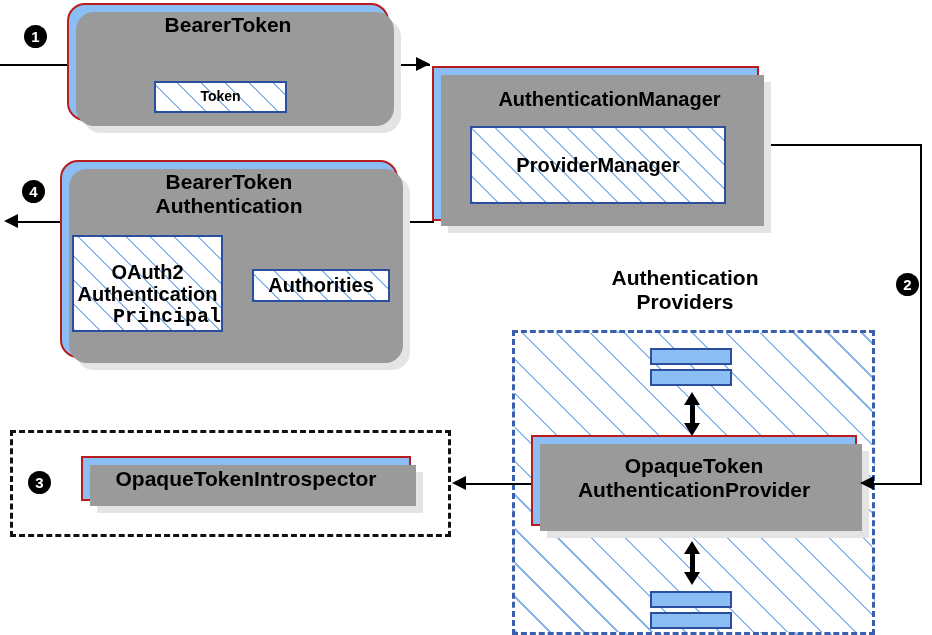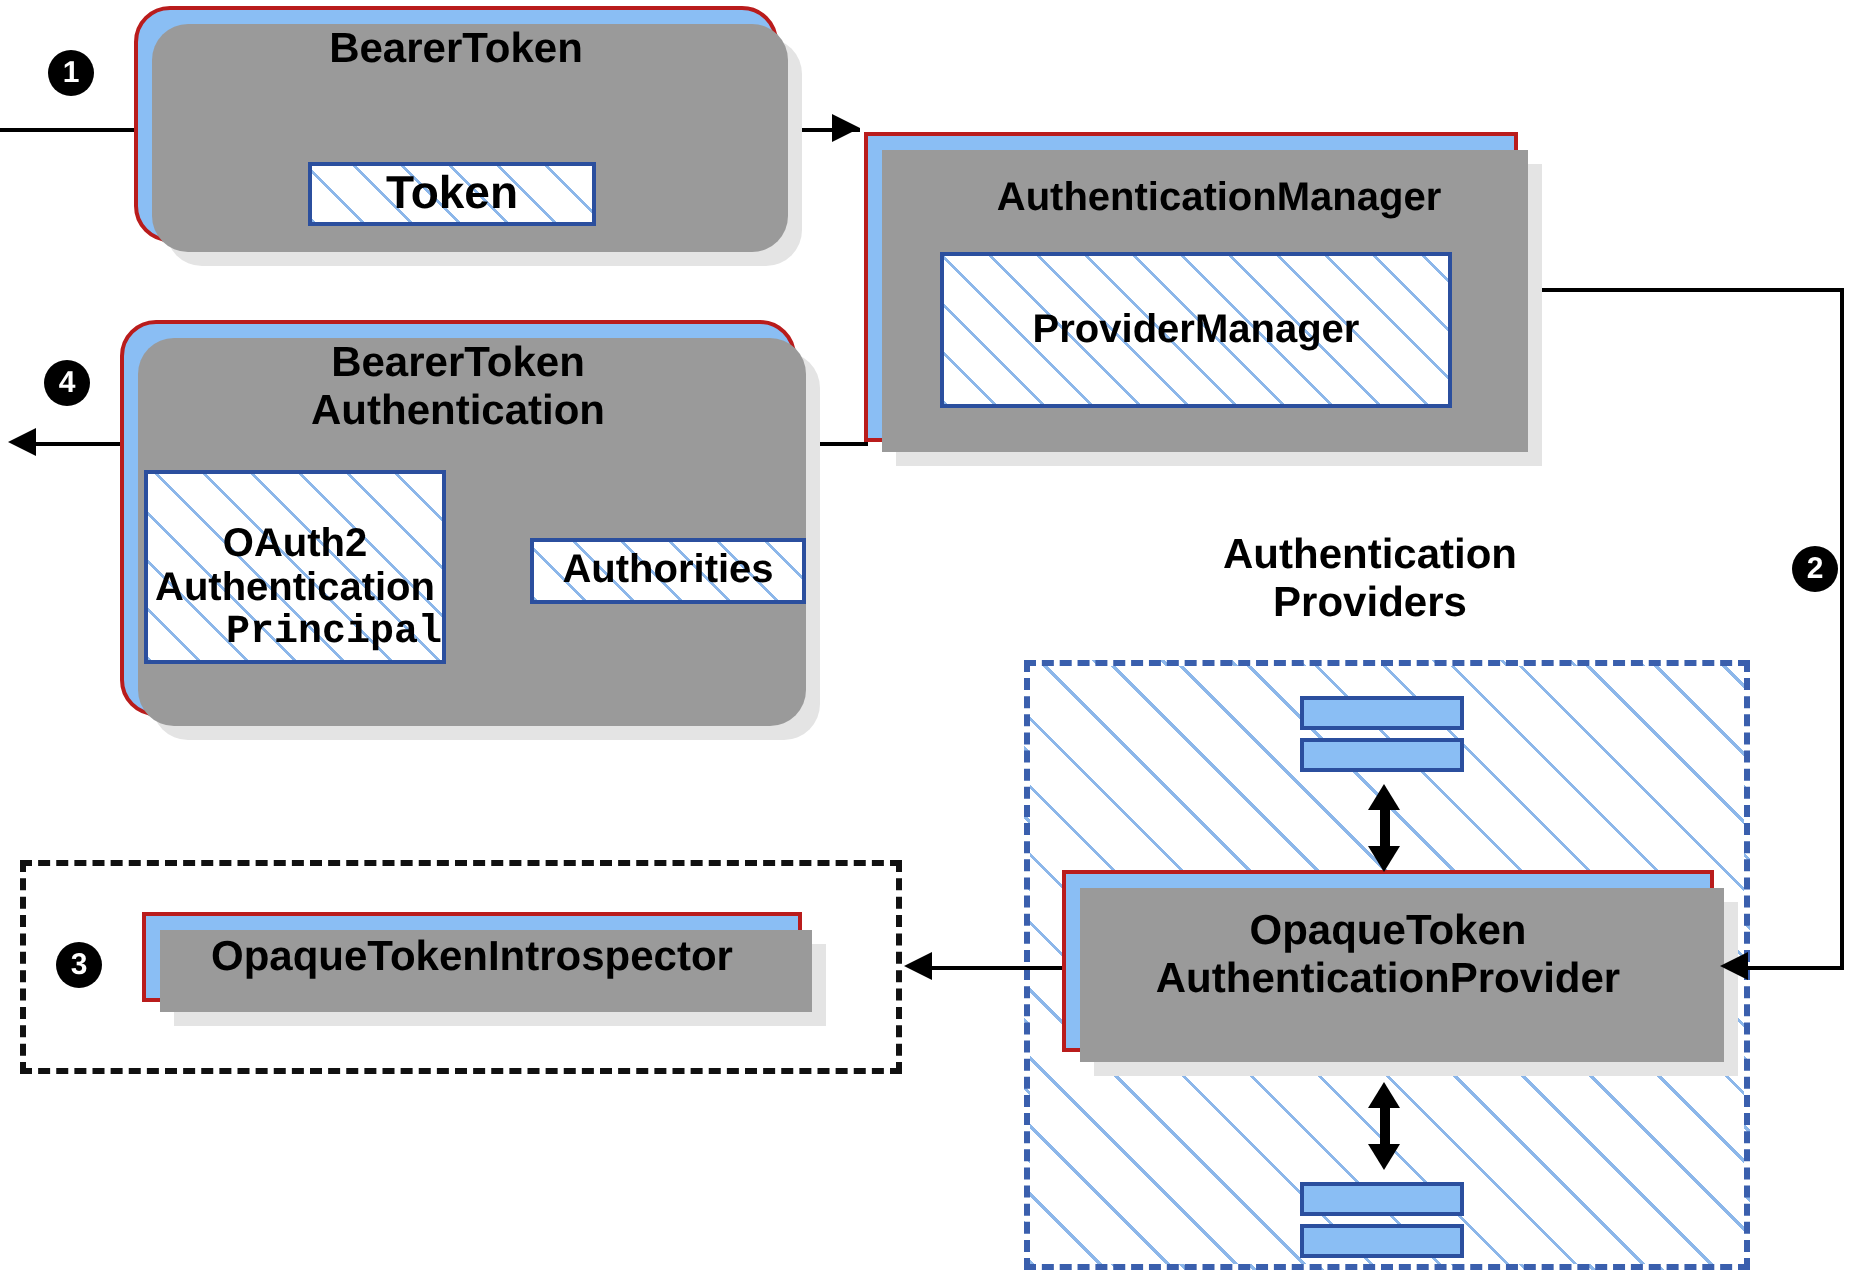--- a/index.html
+++ b/index.html
@@ -190,21 +190,21 @@
 
   <div class="bullet" style="left:24px; top:25px;">1</div>
   <div class="bullet" style="left:896px; top:273px;">2</div>
   <div class="bullet" style="left:28px; top:471px;">3</div>
   <div class="bullet" style="left:22px; top:180px;">4</div>
 
   <div class="box blue rounded shadow" style="left:67px; top:3px; width:322px; height:118px; display:block;">
     <div style="position:absolute; left:0; right:0; top:8px; font-size:21px; text-align:center;">
       <div>BearerToken</div>
     </div>
-    <div class="box hatch" style="left:85px; top:76px; width:144px; height:32px; font-size:23px;">
+    <div class="box hatch" style="left:85px; top:76px; width:133px; height:32px; font-size:14px;">
       <span>Token</span>
     </div>
   </div>
 
   <div class="box blue shadow" style="left:432px; top:66px; width:327px; height:155px; display:block;">
     <div style="position:absolute; left:0; right:0; top:20px; font-size:20px; font-weight:bold; text-align:center;padding-left:28px;">AuthenticationManager</div>
     <div class="box hatch" style="left:36px; top:58px; width:256px; height:78px; font-size:20px;">
       <span>ProviderManager</span>
     </div>
   </div>
@@ -212,21 +212,21 @@
   <div class="box blue rounded shadow" style="left:60px; top:160px; width:338px; height:198px; display:block;">
     <div style="position:absolute; left:0; right:0; top:8px; font-size:21px; text-align:center;">
       <div>BearerToken</div>
       <div>Authentication</div>
     </div>
     <div class="box hatch" style="left:10px; top:73px; width:151px; height:97px; font-size:20px; display:block; padding-top:24px;">
       <div style="text-align:center;">OAuth2</div>
       <div style="text-align:center;">Authentication</div>
       <div style="text-align:right;font-family:Liberation Mono, monospace;">Principal</div>
     </div>
-    <div class="box hatch" style="left:203px; top:107px; width:138px; height:33px; font-size:20px;">
+    <div class="box hatch" style="left:190px; top:107px; width:138px; height:33px; font-size:20px;">
       <span>Authorities</span>
     </div>
   </div>
 
   <div class="plain-label" style="left:563px; top:266px; width:244px; font-size:21px;">
     <div>Authentication</div>
     <div>Providers</div>
   </div>
 
   <div class="hatch-dashed" style="left:512px; top:330px; width:363px; height:305px;"></div>
@@ -247,17 +247,17 @@
 
   <div class="vline" style="left:690px; top:547px; height:32px; border-left-width:5px;"></div>
   <div class="arrow-up" style="left:684px; top:541px;"></div>
   <div class="arrow-down" style="left:684px; top:572px;"></div>
 
   <div class="bar" style="left:650px; top:591px; width:82px; height:17px;"></div>
   <div class="bar" style="left:650px; top:612px; width:82px; height:17px;"></div>
 
   <div class="dashed-black" style="left:10px; top:430px; width:441px; height:107px;"></div>
 
-  <div class="box blue shadow" style="left:71px; top:456px; width:330px; height:45px; font-size:21px;">
+  <div class="box blue shadow" style="left:81px; top:456px; width:330px; height:45px; font-size:21px;">
     <span>OpaqueTokenIntrospector</span>
   </div>
 
 </div>
 
 </body></html>

